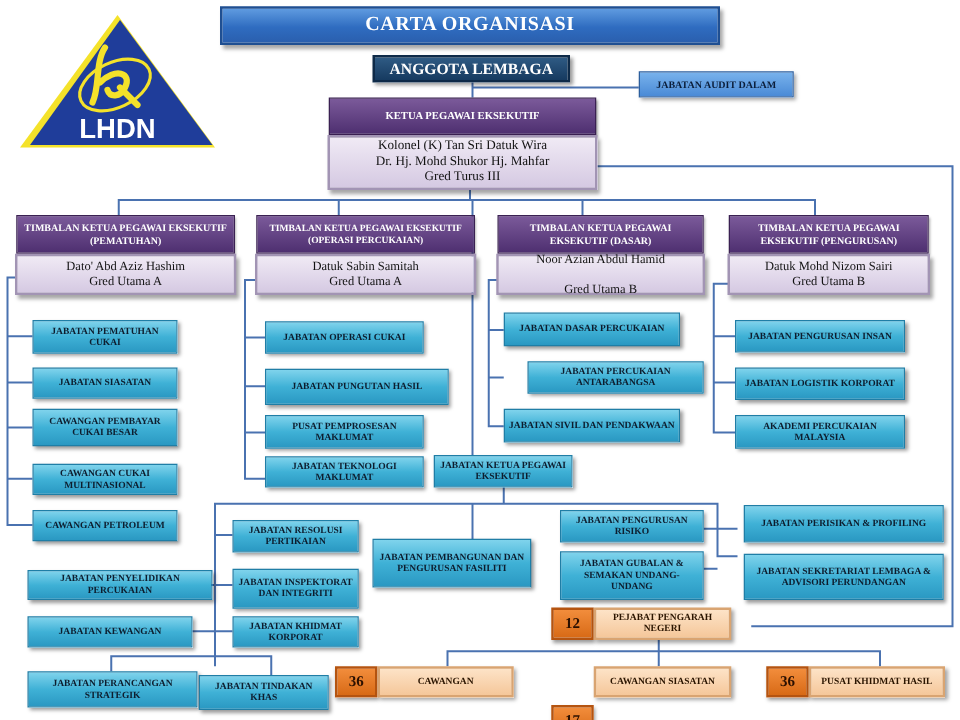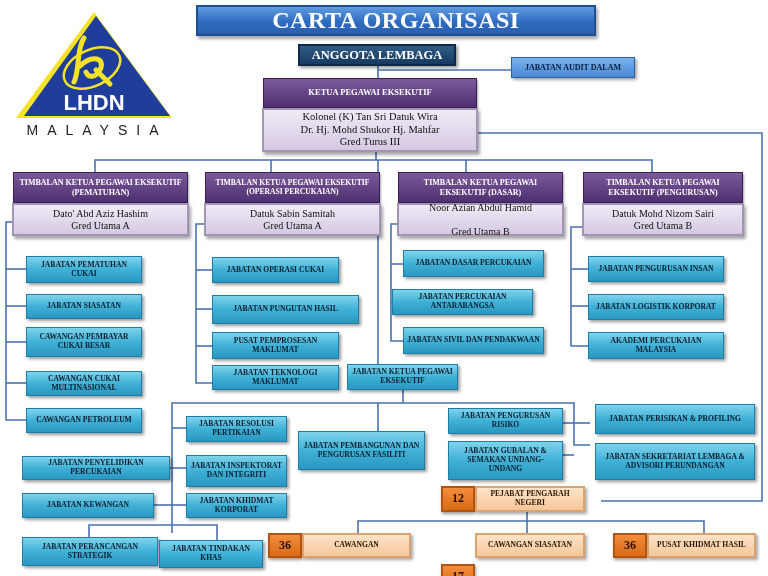--- a/index.html
+++ b/index.html
@@ -14,24 +14,24 @@
     text-align: center; font-weight: bold; line-height: 1.15; cursor: pointer;
   }
 
   
   #logo { left: 14px; top: 10px; width: 160px; height: 125px; }
   #logo .brand-text { position: absolute; left: 0; top: 112px; width: 160px; text-align: center;
     font-family: "Liberation Sans", "DejaVu Sans", sans-serif; font-size: 14px; letter-spacing: 9px; color: #222; padding-left: 6px; }
 
   
   .title-box {
-    left: 196px; top: 5px; width: 400px; height: 31px;
+    left: 176px; top: 5px; width: 400px; height: 31px;
     background: linear-gradient(#5f9be0, #2f6cc0 55%, #2a5fae);
     border: 2px solid #1f4f92; box-shadow: 2px 3px 3px rgba(0,0,0,0.35);
-    color: #fff; font-size: 24px; letter-spacing: 0.5px;
+    color: #fff; font-size: 16px; letter-spacing: 0.5px;
   }
   .board-box {
     left: 298px; top: 44px; width: 158px; height: 22px;
     background: linear-gradient(#2f5b84, #163a60);
     border: 2px solid #0e2a48; box-shadow: 2px 2px 3px rgba(0,0,0,0.4);
     color: #fff; font-size: 12.5px;
   }
   .audit-box {
     left: 511px; top: 57px; width: 124px; height: 21px;
     background: linear-gradient(#78b2ec, #4a8ad6);
@@ -127,21 +127,20 @@
 </svg>
 
 <div id="logo" class="abs">
   <svg width="160" height="112" viewBox="0 0 160 112">
     <polygon points="80,2 2,108 158,108" fill="#f4e22a"></polygon>
     <polygon points="82,6 10,106 156,106" fill="#1f3d9a"></polygon>
     <ellipse cx="78" cy="58" rx="30" ry="18" fill="none" stroke="#f4e22a" stroke-width="2.5" transform="rotate(-25 78 58)"></ellipse>
     <path d="M70,28 C62,40 66,60 60,72 M66,56 C78,44 92,48 86,60 C82,68 74,68 72,62 M82,60 L96,74" fill="none" stroke="#f4e22a" stroke-width="5" stroke-linecap="round"></path>
     <text x="80" y="100" text-anchor="middle" font-family="Liberation Sans, DejaVu Sans, sans-serif" font-weight="bold" font-size="22" fill="#ffffff">LHDN</text>
   </svg>
-  <div class="brand-text">MALAYSIA</div>
 </div>
 
 <div class="box title-box">CARTA ORGANISASI</div>
 <div class="box board-box">ANGGOTA LEMBAGA</div>
 <div class="box audit-box">JABATAN AUDIT DALAM</div>
 
 <div class="box exec-head ceo-head">KETUA PEGAWAI EKSEKUTIF</div>
 <div class="box exec-body ceo-body">
   <span>Kolonel (K) Tan Sri Datuk Wira</span>
   <span>Dr. Hj. Mohd Shukor Hj. Mahfar</span>
@@ -177,21 +176,21 @@
 <div class="box dept" style="left:26px;top:327px;width:116px;height:30px;">CAWANGAN PEMBAYAR CUKAI BESAR</div>
 <div class="box dept" style="left:26px;top:371px;width:116px;height:25px;">CAWANGAN CUKAI MULTINASIONAL</div>
 <div class="box dept" style="left:26px;top:408px;width:116px;height:25px;">CAWANGAN PETROLEUM</div>
 
 <div class="box dept" style="left:212px;top:257px;width:127px;height:26px;">JABATAN OPERASI CUKAI</div>
 <div class="box dept" style="left:212px;top:295px;width:147px;height:29px;">JABATAN PUNGUTAN HASIL</div>
 <div class="box dept" style="left:212px;top:332px;width:127px;height:27px;">PUSAT PEMPROSESAN MAKLUMAT</div>
 <div class="box dept" style="left:212px;top:365px;width:127px;height:25px;">JABATAN TEKNOLOGI MAKLUMAT</div>
 
 <div class="box dept" style="left:403px;top:250px;width:141px;height:27px;">JABATAN DASAR PERCUKAIAN</div>
-<div class="box dept" style="left:392px;top:289px;width:141px;height:26px;">JABATAN PERCUKAIAN ANTARABANGSA</div>
+<div class="box dept" style="left:422px;top:289px;width:141px;height:26px;">JABATAN PERCUKAIAN ANTARABANGSA</div>
 <div class="box dept" style="left:403px;top:327px;width:141px;height:27px;">JABATAN SIVIL DAN PENDAKWAAN</div>
 
 <div class="box dept" style="left:588px;top:256px;width:136px;height:26px;">JABATAN PENGURUSAN INSAN</div>
 <div class="box dept" style="left:588px;top:294px;width:136px;height:26px;">JABATAN LOGISTIK KORPORAT</div>
 <div class="box dept" style="left:588px;top:332px;width:136px;height:27px;">AKADEMI PERCUKAIAN MALAYSIA</div>
 
 <div class="box dept" style="left:347px;top:364px;width:111px;height:26px;">JABATAN KETUA PEGAWAI EKSEKUTIF</div>
 
 <div class="box dept" style="left:186px;top:416px;width:101px;height:26px;">JABATAN RESOLUSI PERTIKAIAN</div>
 <div class="box dept" style="left:186px;top:455px;width:101px;height:32px;">JABATAN INSPEKTORAT DAN INTEGRITI</div>

